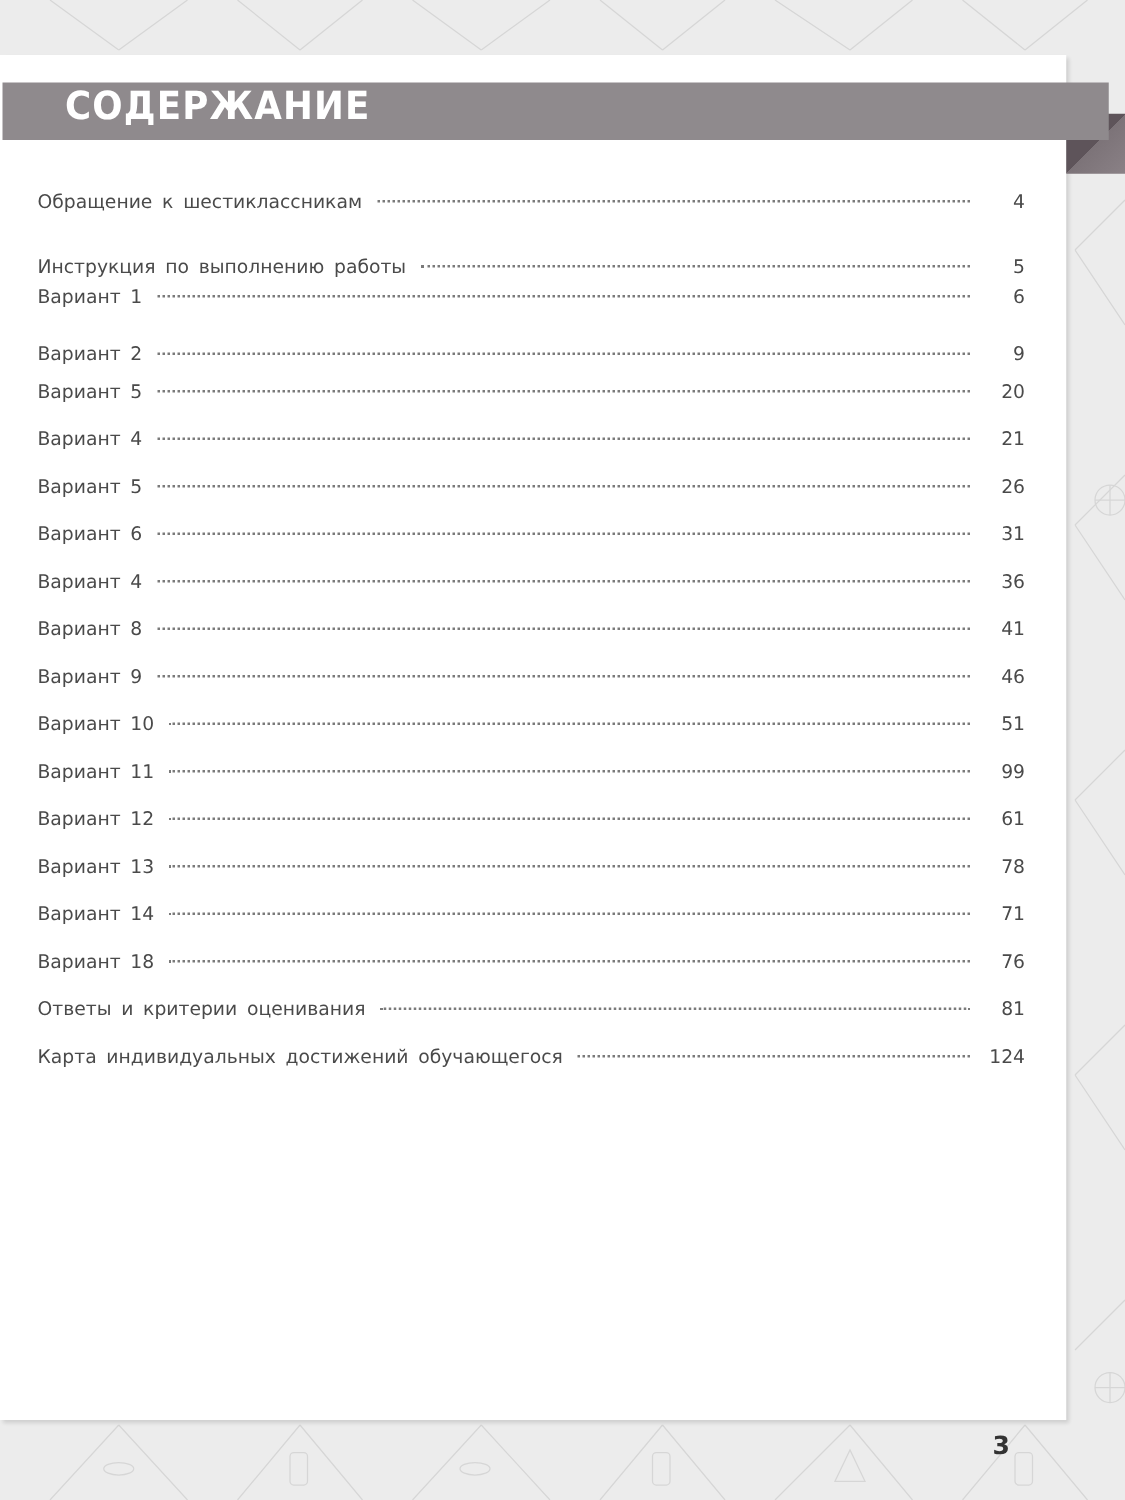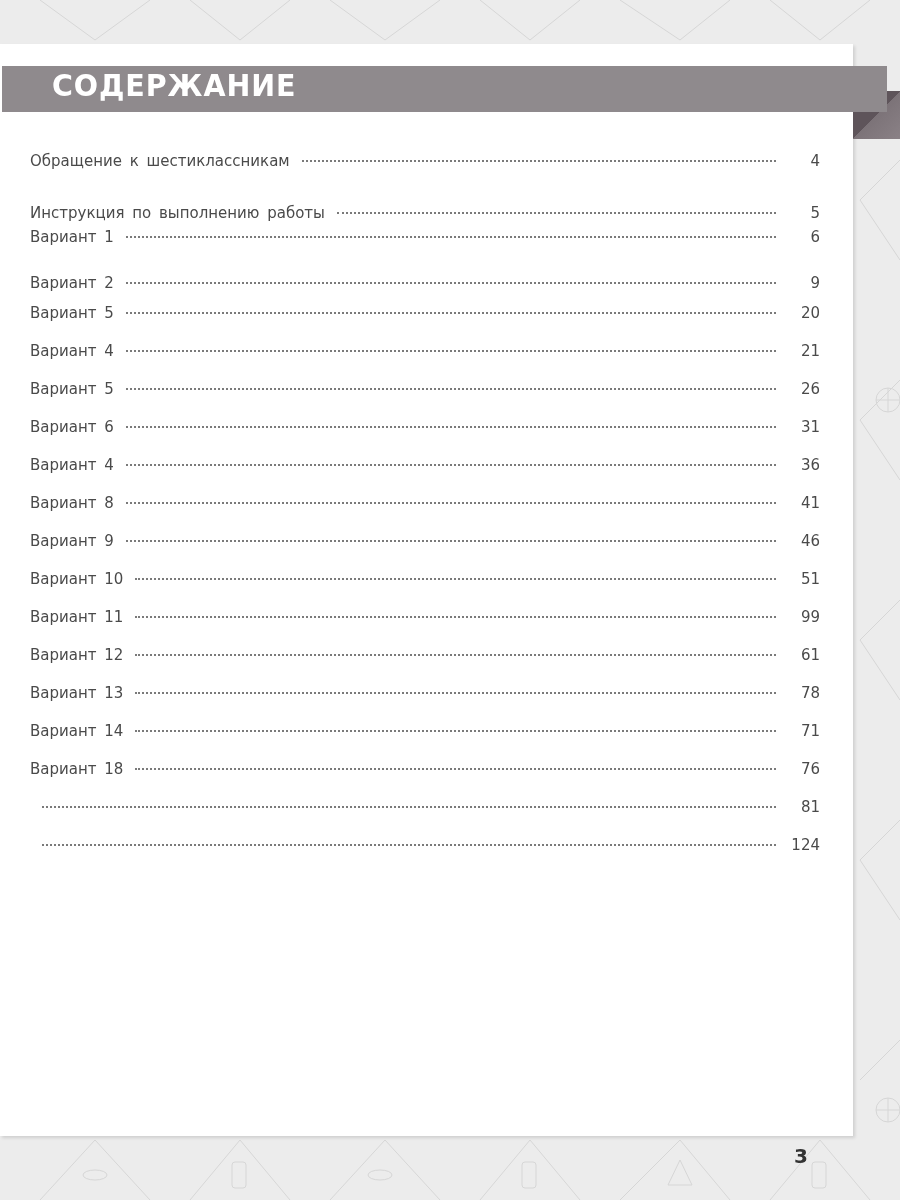--- a/index.html
+++ b/index.html
@@ -154,22 +154,24 @@
       <span class="toc-label">Вариант 14</span>
       <span class="toc-dots"></span>
       <span class="toc-page">71</span>
     </div>
   <div class="toc-row" style="top:612px">
       <span class="toc-label">Вариант 18</span>
       <span class="toc-dots"></span>
       <span class="toc-page">76</span>
     </div>
   <div class="toc-row" style="top:650px">
+      <span class="toc-label">Ответы и критерии оценивания</span>
       <span class="toc-dots"></span>
       <span class="toc-page">81</span>
     </div>
   <div class="toc-row" style="top:688px">
+      <span class="toc-label">Карта индивидуальных достижений обучающегося</span>
       <span class="toc-dots"></span>
       <span class="toc-page">124</span>
     </div>
 </div>
 
 <div class="page-number">3</div>
 
 </body></html>

